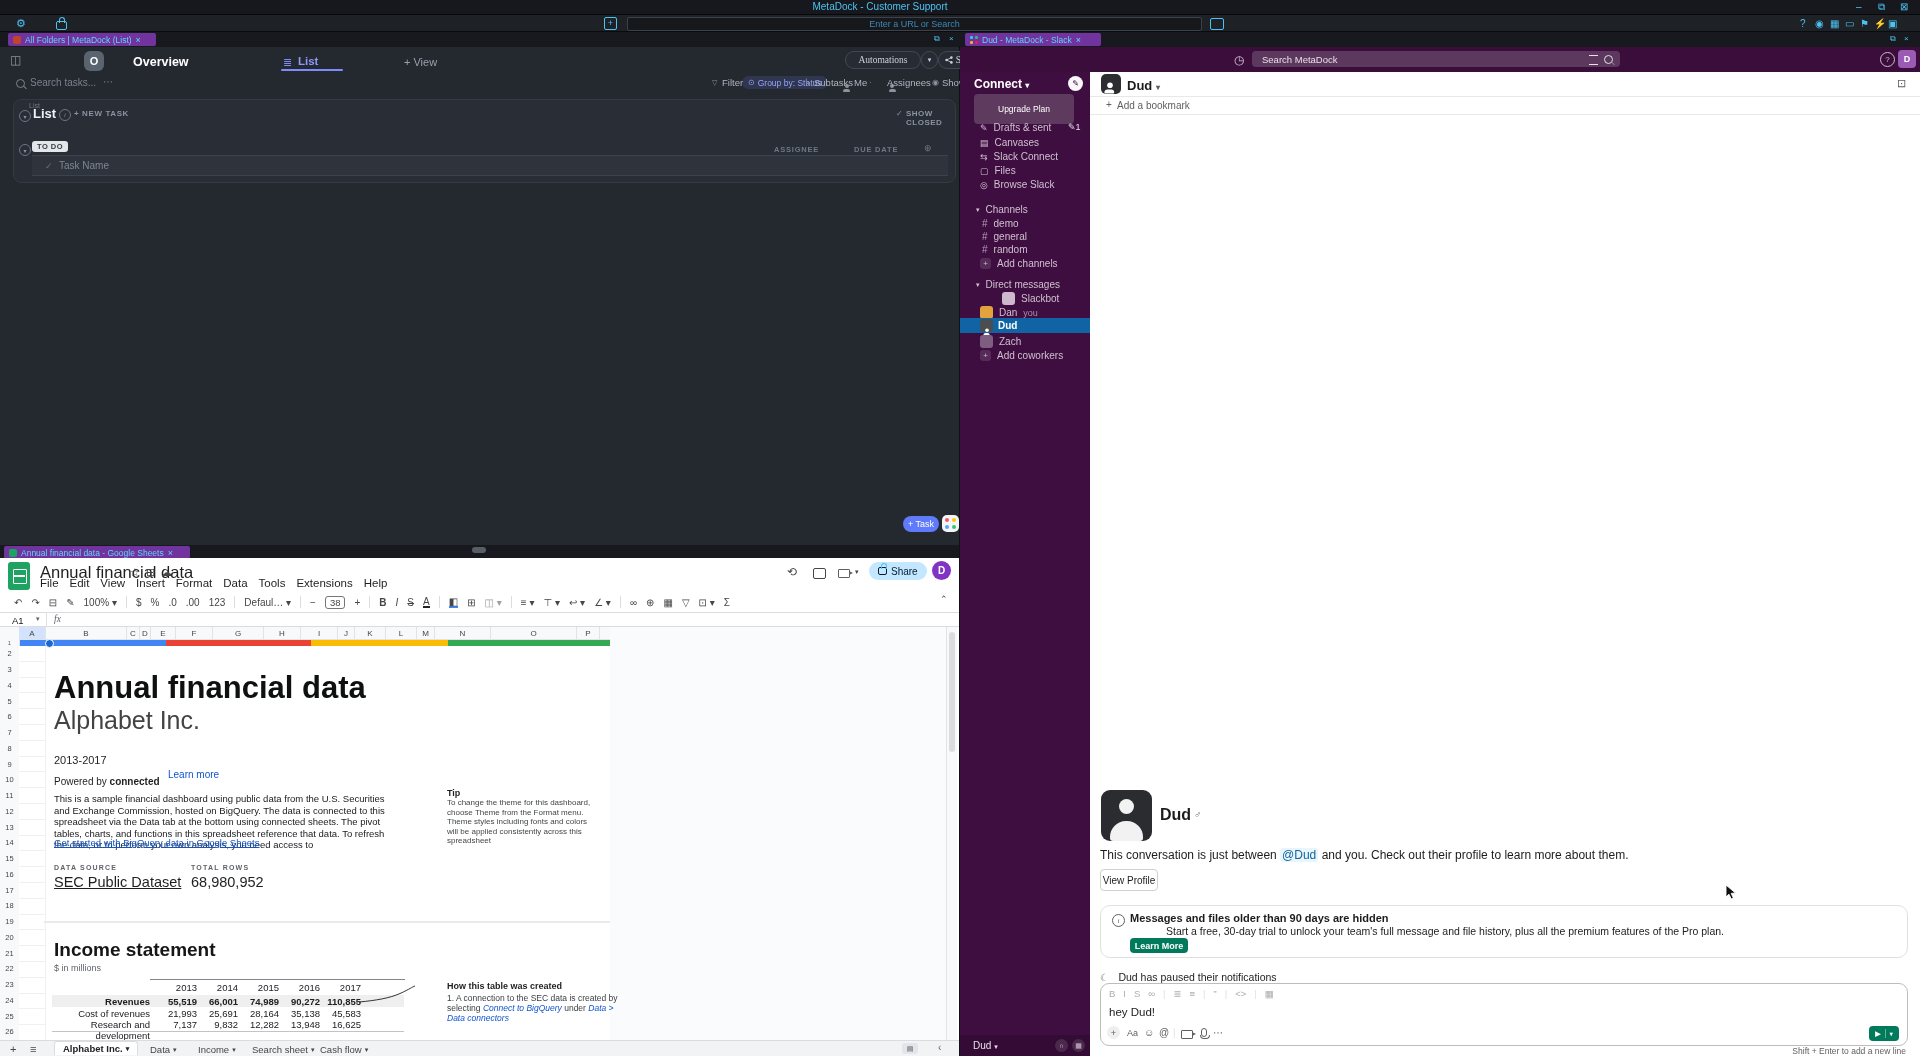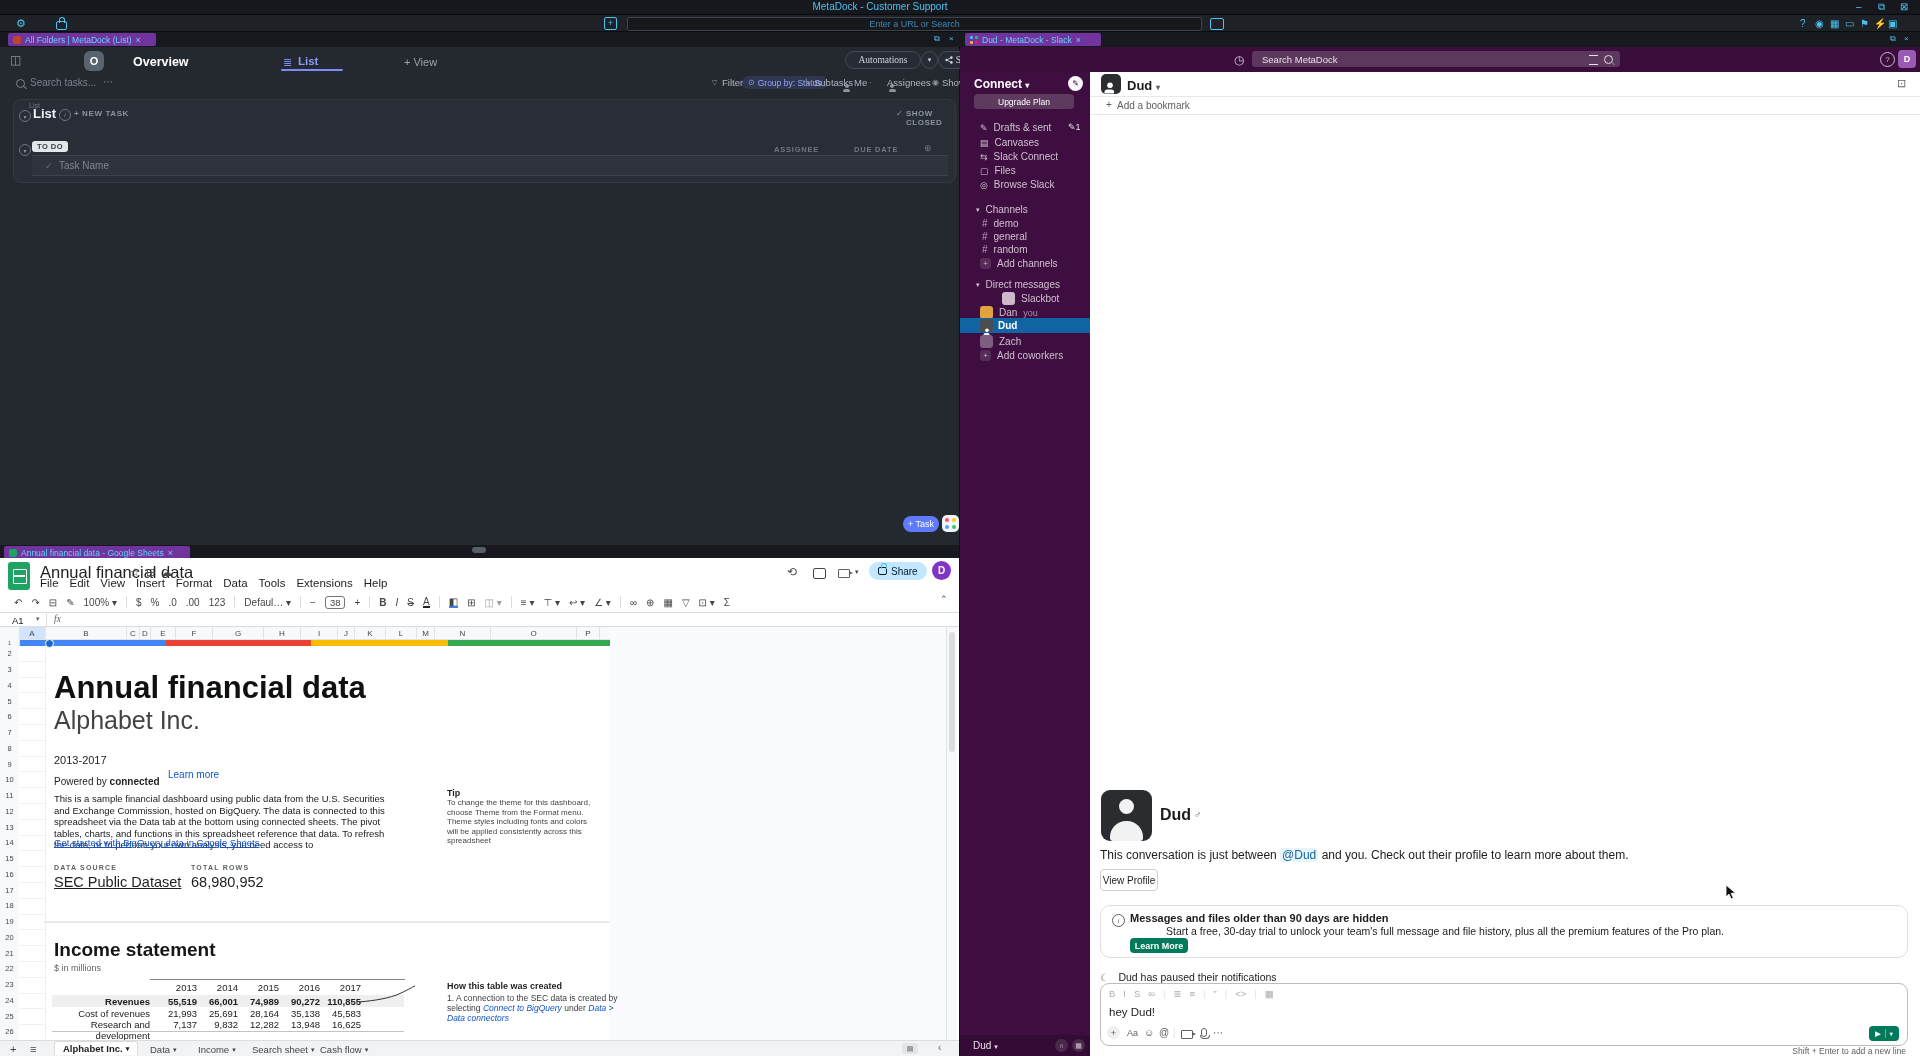--- a/index.html
+++ b/index.html
@@ -436,21 +436,21 @@
       <span style="position:absolute;right:22px;top:4px;width:9px;height:8px;border-top:1.2px solid #e8dfe9;border-bottom:1.2px solid #e8dfe9;"></span>
       <span class="mag" style="position:absolute;right:7px;top:4px;border-color:#e8dfe9;"></span>
     </div>
     <span class="abs flex" style="left:920px;top:5px;width:13px;height:13px;border:1.2px solid #cdbecf;border-radius:50%;color:#cdbecf;font-size:8px;justify-content:center;">?</span>
     <span class="abs flex" style="left:938px;top:3px;width:18px;height:18px;border-radius:4px;background:#9a5bb5;color:#fff;font-weight:bold;font-size:9px;justify-content:center;">D</span>
   </div>
 
   <div class="abs sl-side">
     <span class="abs" style="left:14px;top:5px;font-size:12px;font-weight:bold;color:#fff;"><span>Connect</span> <span style="font-size:8px;">▾</span></span>
     <span class="abs flex" style="left:108px;top:4px;width:15px;height:15px;border-radius:50%;background:#f8f6f8;color:#3f0e40;font-size:8px;justify-content:center;">✎</span>
-    <div class="abs flex" style="left:14px;top:22px;width:100px;height:15px;background:#5d3a5e;border-radius:4px;color:#fff;font-size:8.5px;justify-content:center;">Upgrade Plan</div>
+    <div class="abs flex" style="left:14px;top:22px;width:100px;height:30px;background:#5d3a5e;border-radius:4px;color:#fff;font-size:8.5px;justify-content:center;">Upgrade Plan</div>
     <div class="sl-item" style="left:20px;top:50px;">
         <span style="font-size:9px;">✎</span>
         <span>Drafts &amp; sent</span>
       </div>
     <span class="abs" style="left:108px;top:50px;font-size:9px;color:#e8dfe9;">✎<span>1</span></span>
     <div class="sl-item" style="left:20px;top:65px;">
         <span style="font-size:9px;">▤</span>
         <span>Canvases</span>
       </div>
     <div class="sl-item" style="left:20px;top:79px;">

